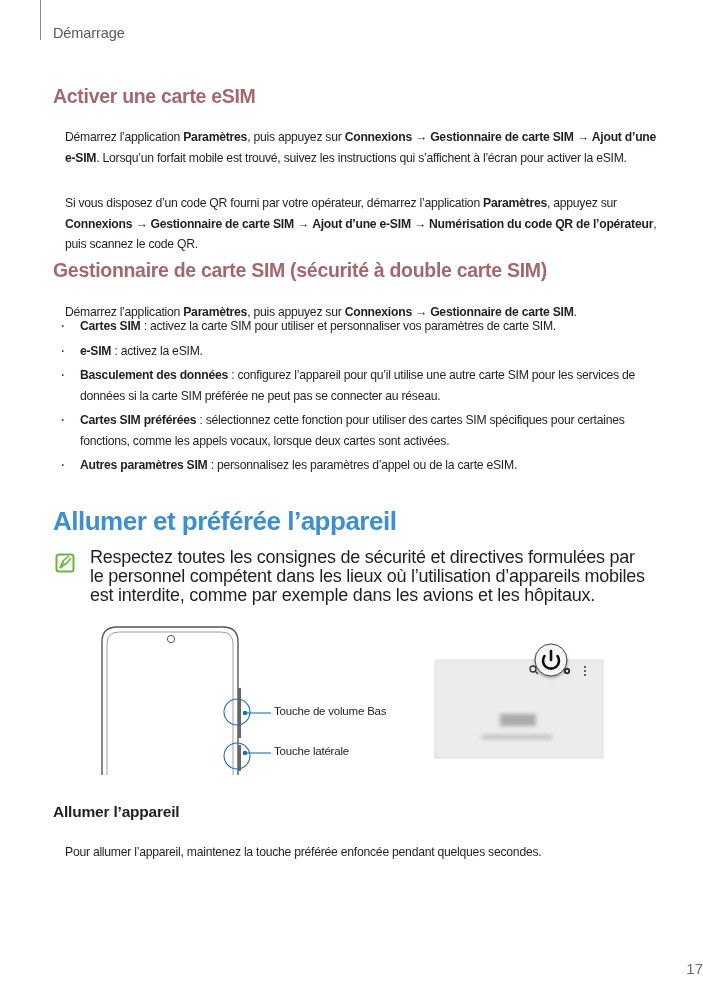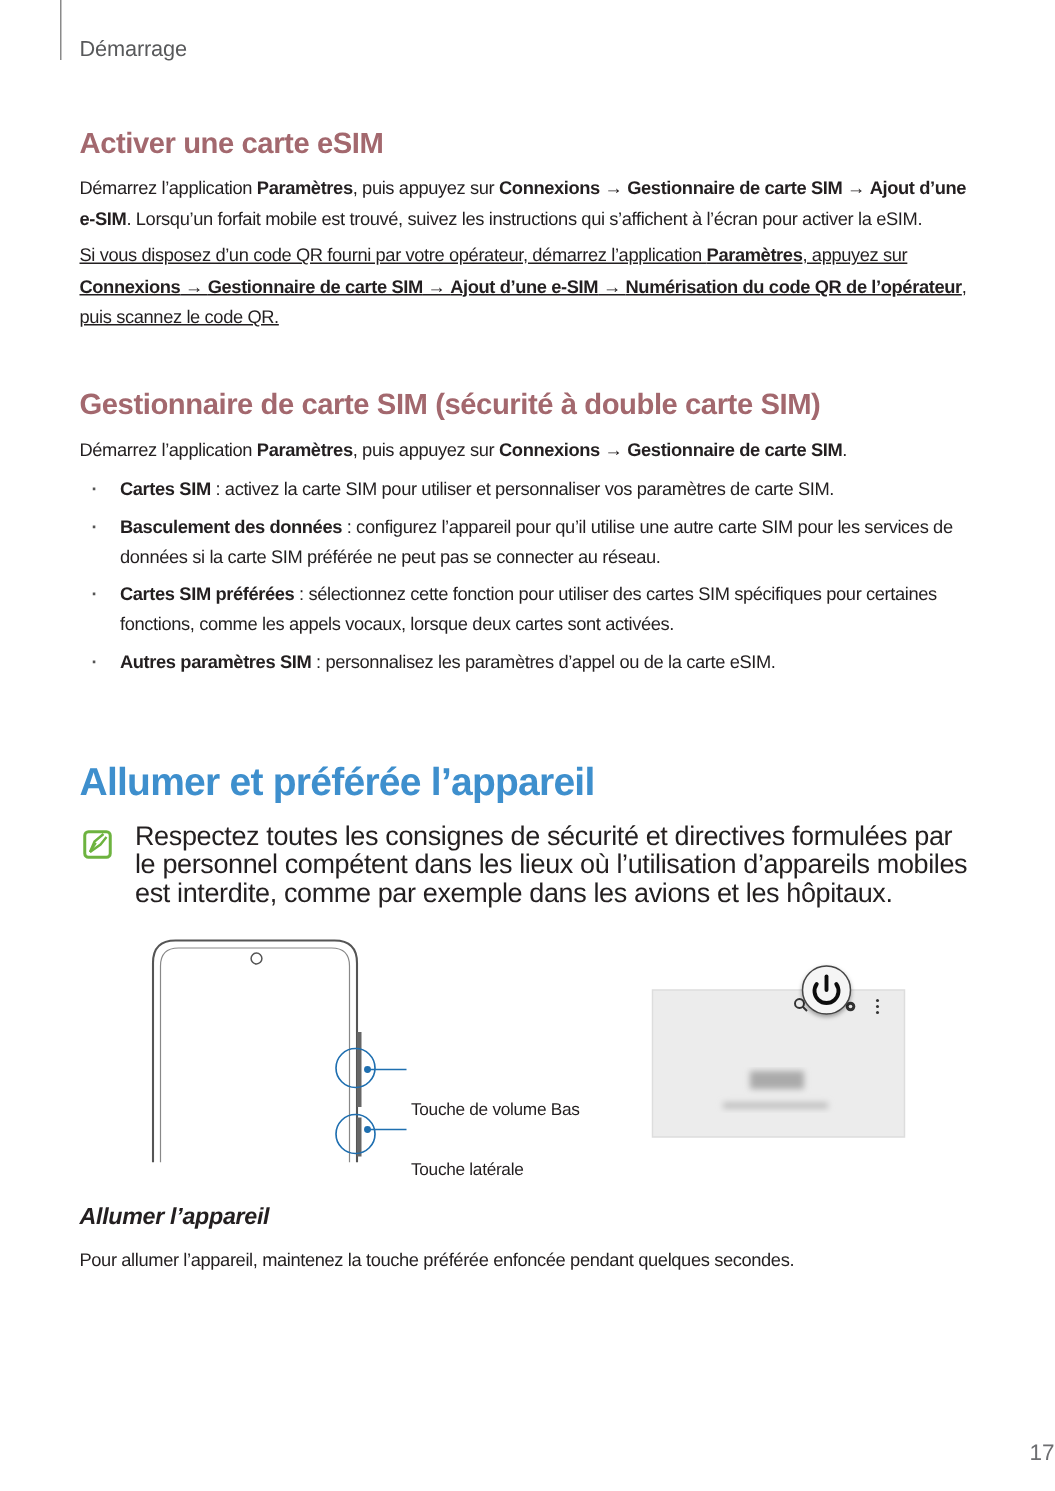--- a/index.html
+++ b/index.html
@@ -2,47 +2,48 @@
 <html><head>
 <meta charset="utf-8">
 <style>
   html, body { margin:0; padding:0; background:#fff; }
   body { width:703px; height:994px; position:relative; overflow:hidden;
          font-family:"Liberation Sans", sans-serif; color:#231f20; }
   .left-rule { position:absolute; left:40px; top:0; width:1px; height:40px; background:#8a8a8a; }
   .running-head { position:absolute; left:53px; top:25px; font-size:14.5px; color:#58595b; letter-spacing:-0.1px; }
   .h2 { position:absolute; left:53px; font-size:19.5px; font-weight:bold; color:#a3686e; letter-spacing:-0.3px; margin:0; }
   .h1 { position:absolute; left:53px; font-size:26px; font-weight:bold; color:#3e8fcd; letter-spacing:-0.5px; margin:0; }
-  .h3 { position:absolute; left:53px; font-size:15.5px; font-weight:bold; color:#231f20; letter-spacing:-0.2px; margin:0;font-style:italic; }
-  .para { position:absolute; left:53px; width:600px; font-size:12.2px; line-height:20.5px; letter-spacing:-0.25px; margin:0; }
+  .h3 { position:absolute; left:53px; font-size:15.5px; font-weight:bold; color:#231f20; letter-spacing:-0.2px; margin:0; }
+  .para { position:absolute; left:53px; width:600px; font-size:12.2px; line-height:20.5px; letter-spacing:-0.25px; margin:12px; }
   .para b { font-weight:bold; }
   ul.bullets { position:absolute; left:53px; top:316px; width:600px; margin:0; padding:0; list-style:none; }
   ul.bullets li { position:relative; padding-left:27px; font-size:12.2px; line-height:20.5px; letter-spacing:-0.25px; margin-bottom:4px; }
   ul.bullets li::before { content:"·"; position:absolute; left:8px; top:0; font-weight:bold; color:#555; }
   .note-icon { position:absolute; left:55px; top:553px; width:20px; height:20px; }
   .note-text { position:absolute; left:90px; top:548px; width:555px; font-size:18px; line-height:19px; letter-spacing:-0.25px; }
   .figure-phone { position:absolute; left:95px; top:620px; width:300px; height:155px; }
-  .callout { position:absolute; font-size:11.5px; color:#231f20; letter-spacing:-0.2px;margin-top:29px; }
+  .callout { position:absolute; font-size:11.5px; color:#231f20; letter-spacing:-0.2px; }
   .figure-screen { position:absolute; left:430px; top:630px; width:180px; height:135px; }
   .page-number { position:absolute; left:0; width:703px; top:960px; text-align:right; font-size:15px; color:#6d6e71; }
 </style>
 </head>
 <body>
 
 <div class="left-rule"></div>
 <div class="running-head">Démarrage</div>
 
 <h2 class="h2" style="top:85px;">Activer une carte eSIM</h2>
 <p class="para" style="top:115px;"><span>Démarrez l’application </span><b>Paramètres</b><span>, puis appuyez sur </span><b>Connexions</b><span> → </span><b>Gestionnaire de carte SIM</b><span> → </span><b>Ajout d’une e-SIM</b><span>. Lorsqu’un forfait mobile est trouvé, suivez les instructions qui s’affichent à l’écran pour activer la eSIM.</span></p>
-<p class="para" style="top:160px;text-decoration:underline;"><span>Si vous disposez d’un code QR fourni par votre opérateur, démarrez l’application </span><b>Paramètres</b><span>, appuyez sur </span><b>Connexions</b><span> → </span><b>Gestionnaire de carte SIM</b><span> → </span><b>Ajout d’une e-SIM</b><span> → </span><b>Numérisation du code QR de l’opérateur</b><span>, puis scannez le code QR.</span></p>
+<p class="para" style="top:181px;"><span>Si vous disposez d’un code QR fourni par votre opérateur, démarrez l’application </span><b>Paramètres</b><span>, appuyez sur </span><b>Connexions</b><span> → </span><b>Gestionnaire de carte SIM</b><span> → </span><b>Ajout d’une e-SIM</b><span> → </span><b>Numérisation du code QR de l’opérateur</b><span>, puis scannez le code QR.</span></p>
 
 <h2 class="h2" style="top:259px;">Gestionnaire de carte SIM (sécurité à double carte SIM)</h2>
 <p class="para" style="top:290px;"><span>Démarrez l’application </span><b>Paramètres</b><span>, puis appuyez sur </span><b>Connexions</b><span> → </span><b>Gestionnaire de carte SIM</b><span>.</span></p>
 <ul class="bullets">
     <li><b>Cartes SIM</b><span> : activez la carte SIM pour utiliser et personnaliser vos paramètres de carte SIM.</span></li>
+    <li><b>e-SIM</b><span> : activez la eSIM.</span></li>
     <li><b>Basculement des données</b><span> : configurez l’appareil pour qu’il utilise une autre carte SIM pour les services de données si la carte SIM préférée ne peut pas se connecter au réseau.</span></li>
     <li><b>Cartes SIM préférées</b><span> : sélectionnez cette fonction pour utiliser des cartes SIM spécifiques pour certaines fonctions, comme les appels vocaux, lorsque deux cartes sont activées.</span></li>
     <li><b>Autres paramètres SIM</b><span> : personnalisez les paramètres d’appel ou de la carte eSIM.</span></li>
   </ul>
 
 <h1 class="h1" style="top:506px;">Allumer et préférée l’appareil</h1>
 
 <svg class="note-icon" viewBox="0 0 20 20">
   <rect x="1.5" y="1.5" width="17" height="17" rx="2.5" fill="none" stroke="#6db33f" stroke-width="2"></rect>
   <path d="M5 15 L8 8 L14 3" fill="none" stroke="#6db33f" stroke-width="1.6"></path>

